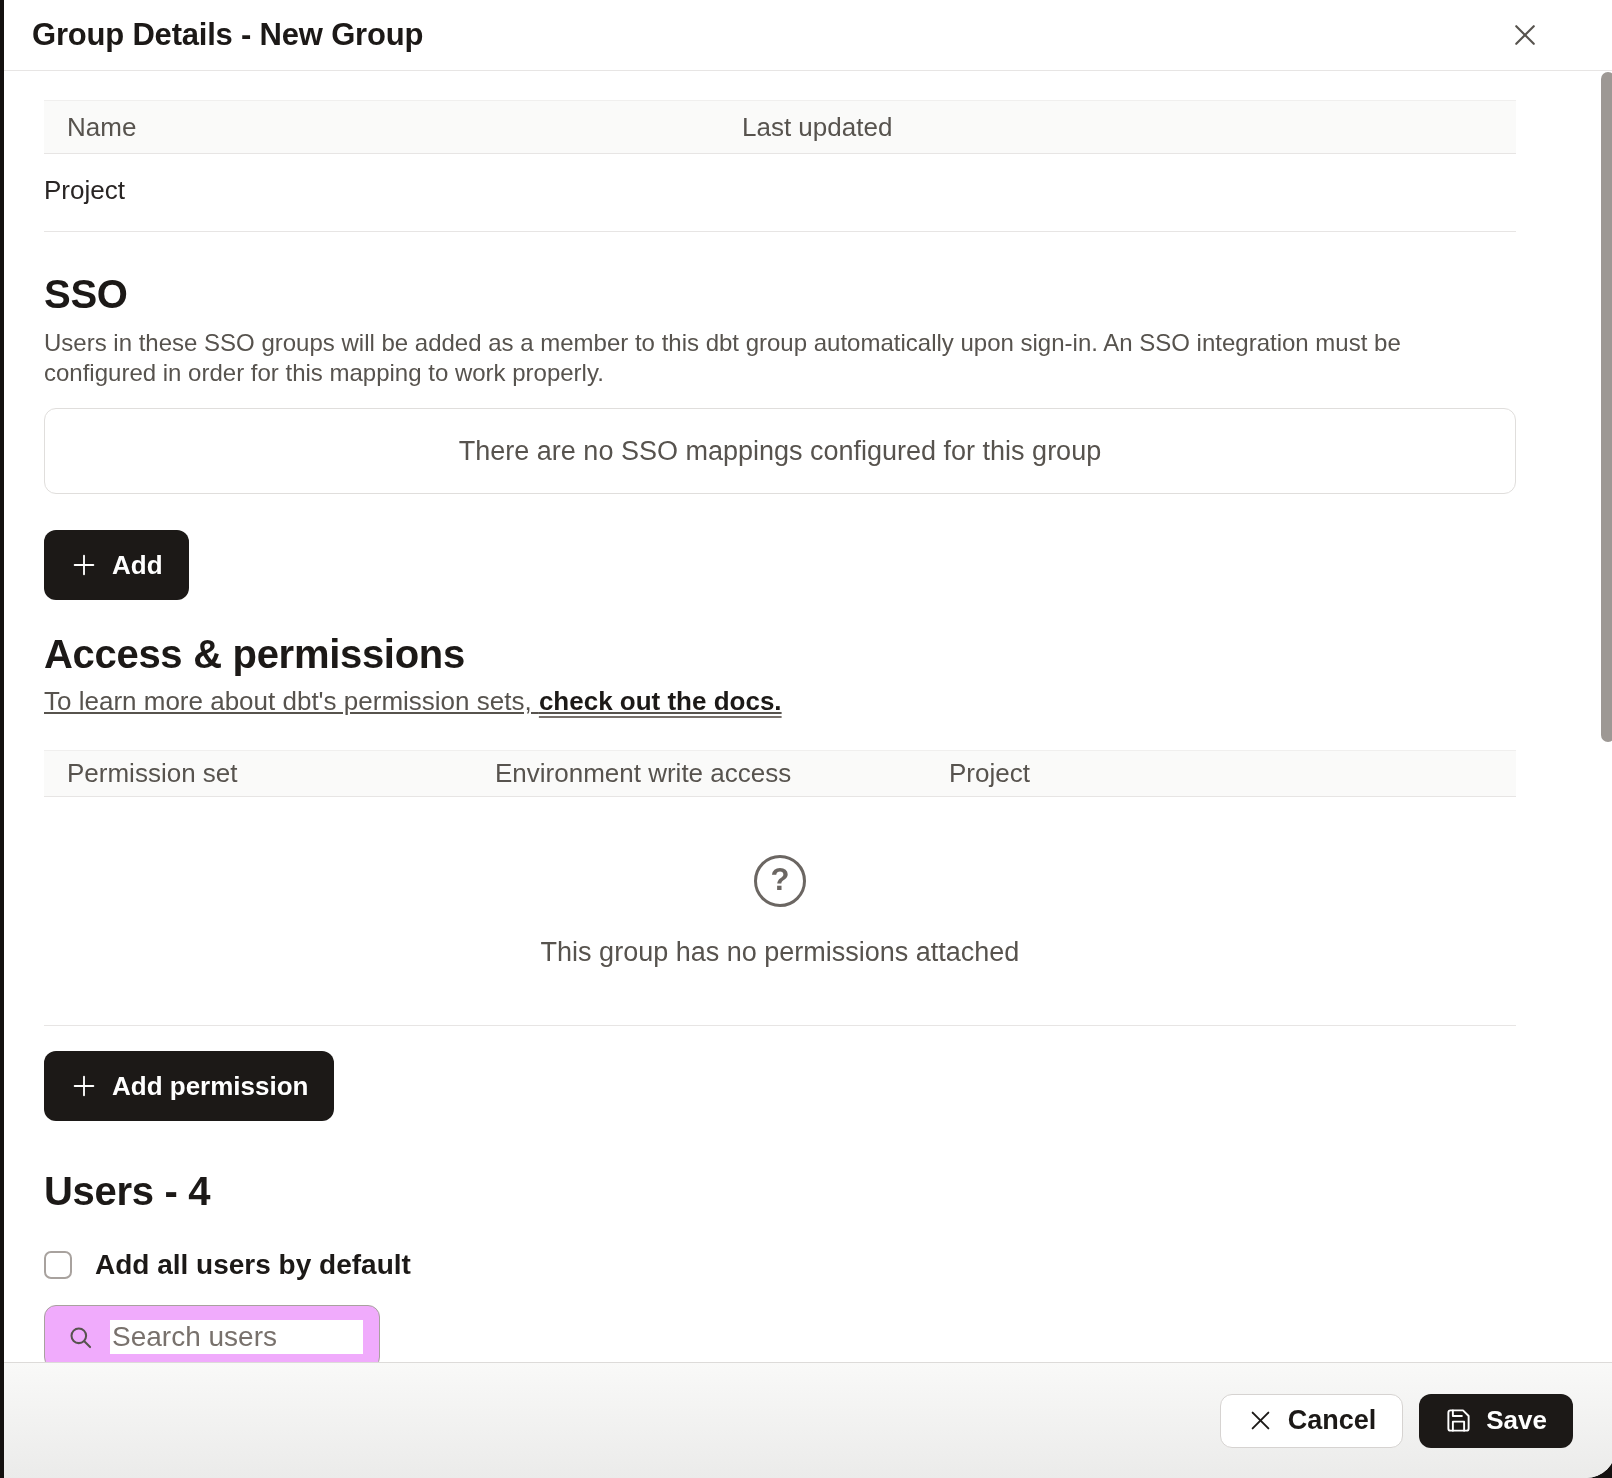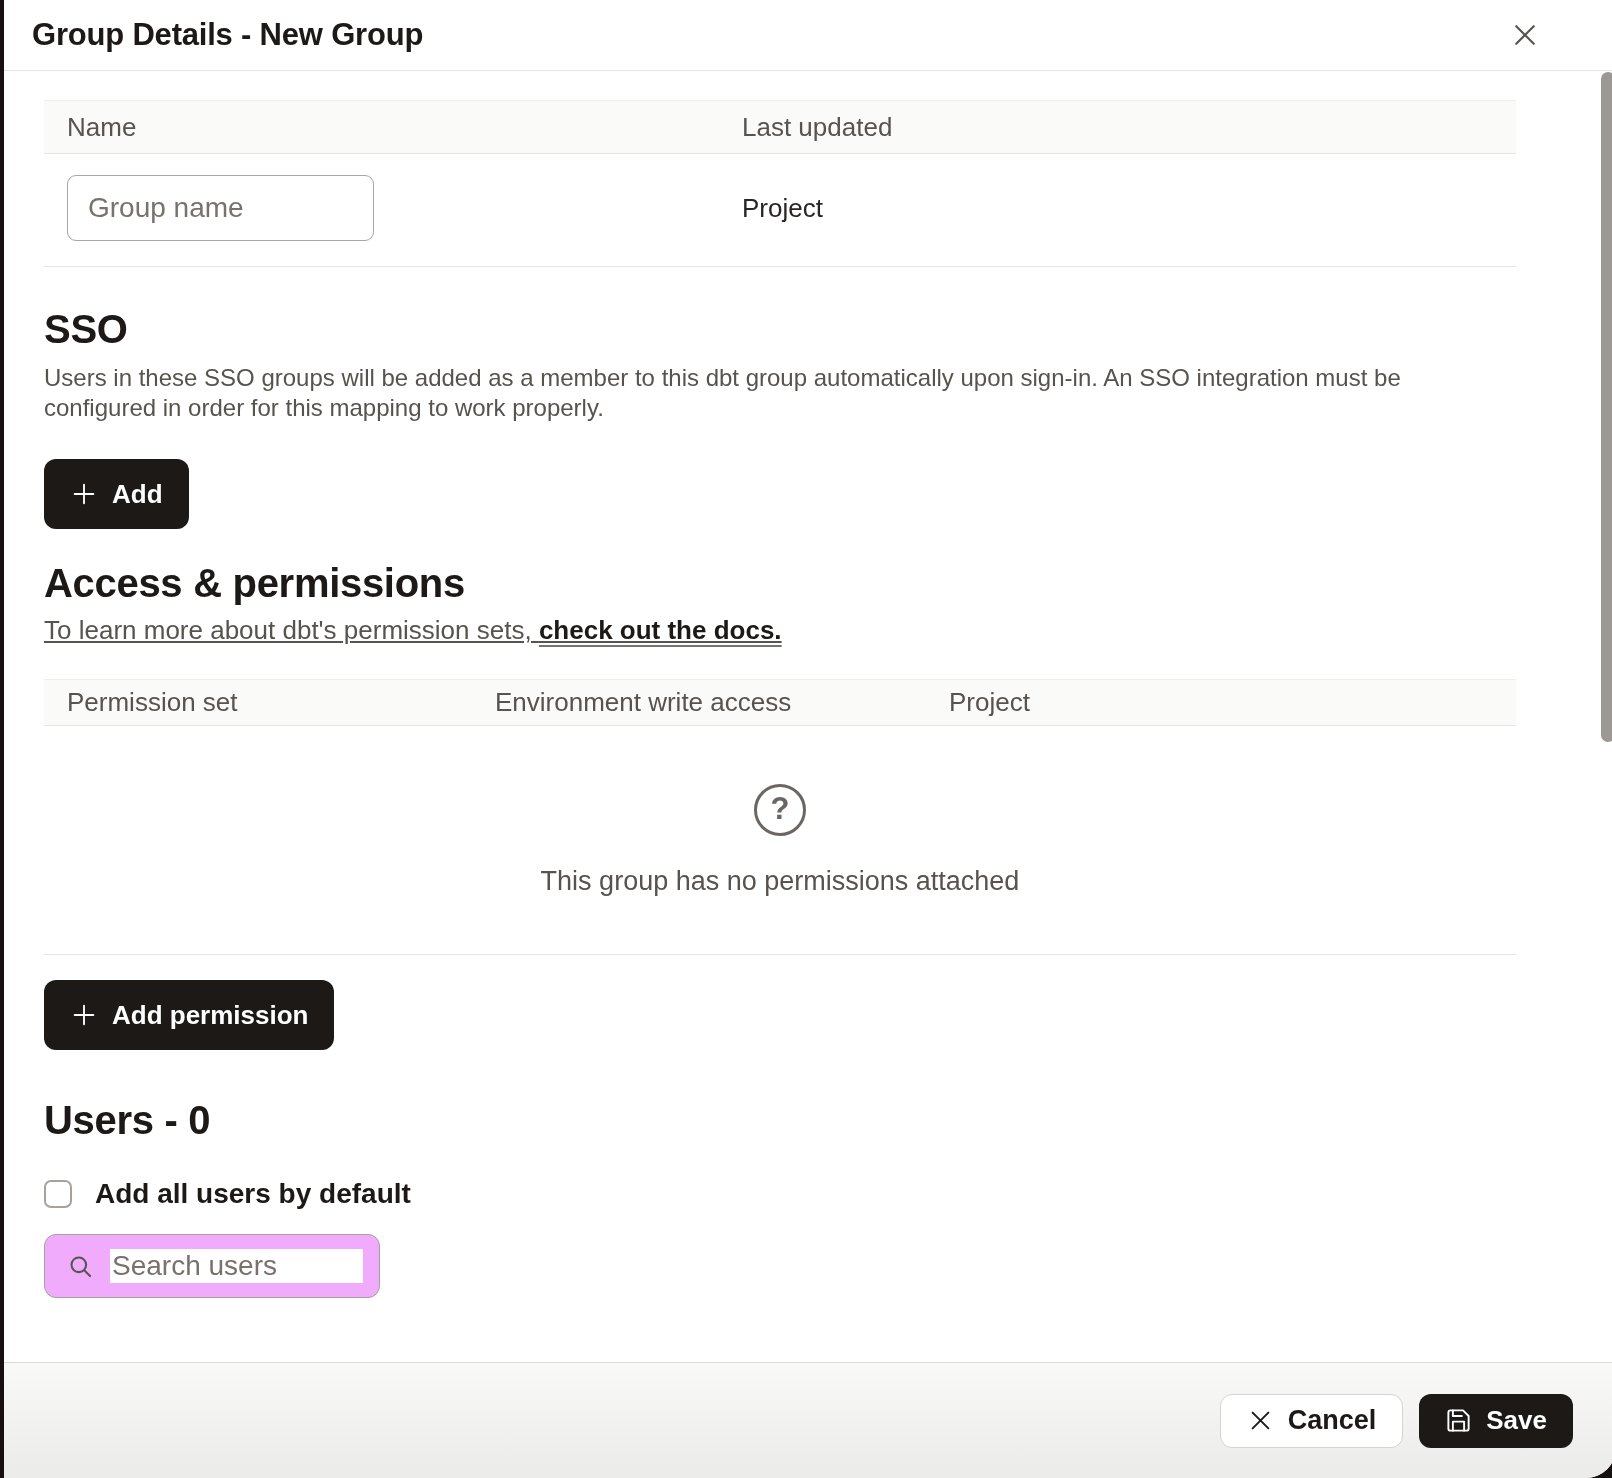--- a/index.html
+++ b/index.html
@@ -95,31 +95,31 @@
 
   <div class="modal-body">
 
     
     <div class="name-table">
       <div class="tbl-head">
         <div class="th cell-pad">Name</div>
         <div class="th">Last updated</div>
       </div>
       <div class="name-row">
-        <div>
-          <input class="text-input" type="text" placeholder="Group name" style="">
-        </div>
         <div class="cell-value">Project</div>
       </div>
     </div>
 
     
     <div class="section-heading sso-heading">SSO</div>
     <div class="section-desc">Users in these SSO groups will be added as a member to this dbt group automatically upon sign-in. An SSO integration must be configured in order for this mapping to work properly.</div>
 
+    <div class="empty-box">
+      <span class="empty-box-text">There are no SSO mappings configured for this group</span>
+    </div>
 
     <button class="btn-dark">
       <span style="display:flex;">
         <svg width="28" height="28" viewBox="0 0 24 24" fill="none" stroke="#ffffff" stroke-width="1.6" stroke-linecap="round">
             <line x1="12" y1="4" x2="12" y2="20"></line>
             <line x1="4" y1="12" x2="20" y2="12"></line>
           </svg>
       </span>
       <span>Add</span>
     </button>
@@ -146,21 +146,21 @@
       <span style="display:flex;">
         <svg width="28" height="28" viewBox="0 0 24 24" fill="none" stroke="#ffffff" stroke-width="1.6" stroke-linecap="round">
             <line x1="12" y1="4" x2="12" y2="20"></line>
             <line x1="4" y1="12" x2="20" y2="12"></line>
           </svg>
       </span>
       <span>Add permission</span>
     </button>
 
     
-    <div class="section-heading users-heading">Users - 0</div>
+    <div class="section-heading users-heading">Users - 4</div>
 
     <div class="checkbox-row">
       <button class="checkbox" aria-checked="false"></button>
       <span class="checkbox-label">Add all users by default</span>
     </div>
 
     <div class="search-wrap">
       <span style="display:flex;">
         <svg width="27" height="27" viewBox="0 0 24 24" fill="none" stroke="#57534e" stroke-width="1.8" stroke-linecap="round">
             <circle cx="10.5" cy="10.5" r="6.5"></circle>

